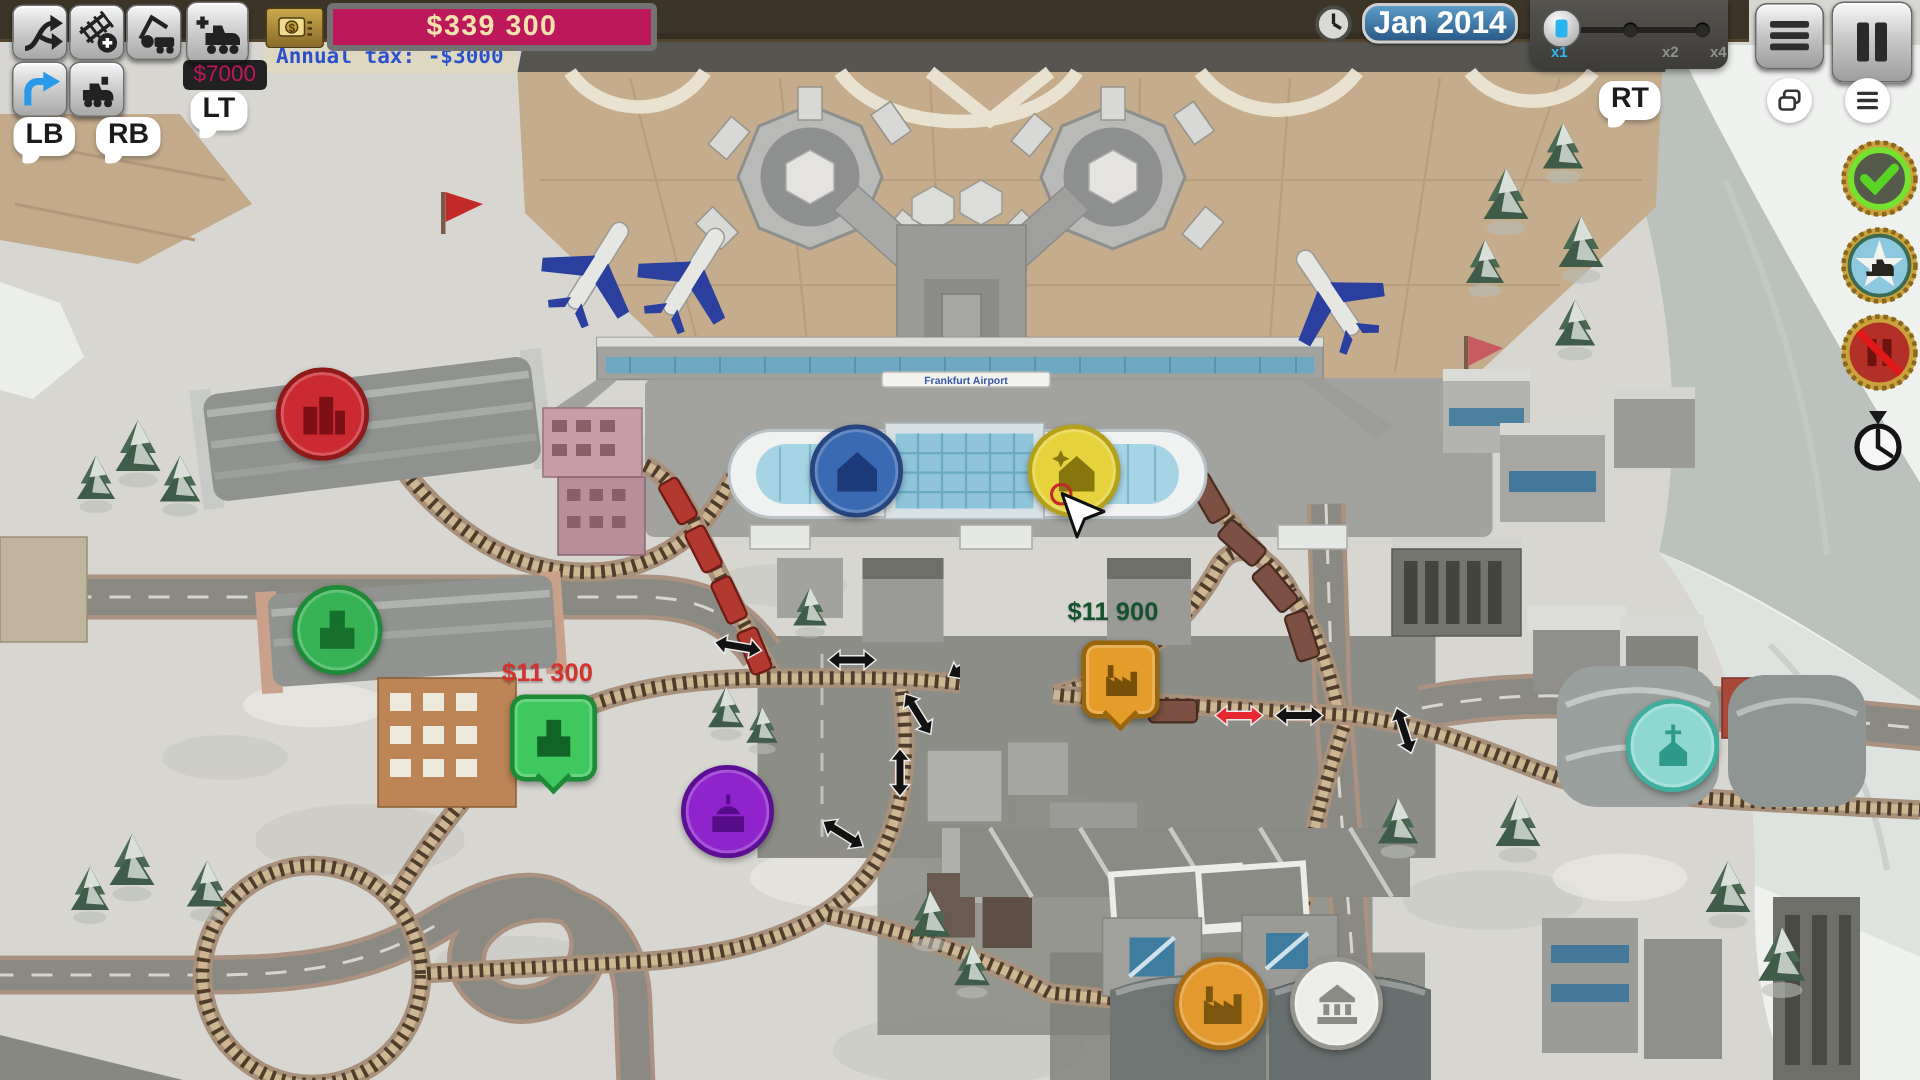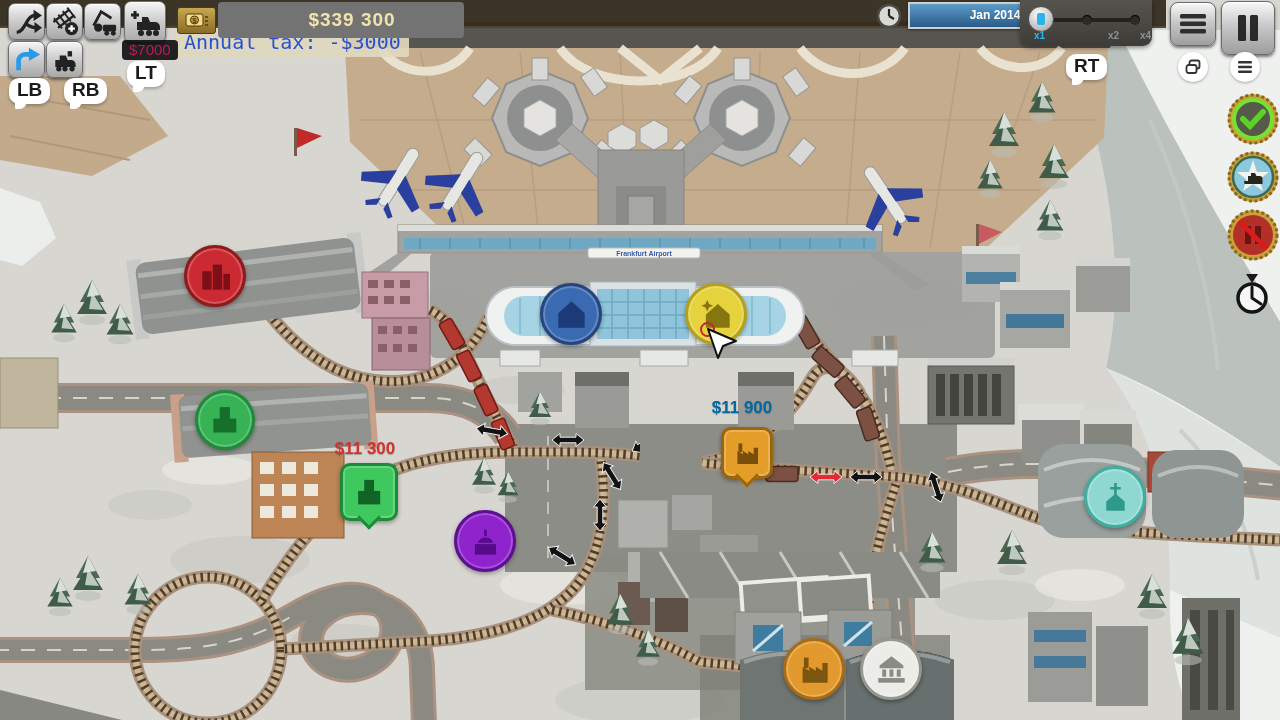--- a/index.html
+++ b/index.html
@@ -14,29 +14,29 @@
     box-shadow:inset 0 1px 0 #fff,0 2px 3px rgba(0,0,0,.45);display:flex;align-items:center;justify-content:center;}
   .bubble{position:absolute;background:#fff;color:#1b1b1b;font-weight:bold;font-size:19px;
     padding:1px 8px 3px;border-radius:10px;z-index:31;box-shadow:0 2px 3px rgba(0,0,0,.25);}
   .bubble:after{content:"";position:absolute;left:6px;bottom:-5px;width:12px;height:8px;background:#fff;
     border-radius:0 0 10px 2px;}
   .pricechip{position:absolute;background:rgba(8,8,8,.88);color:#be185d;font-weight:normal;font-size:15px;
     padding:1px 7px 2px;border-radius:4px;z-index:31;}
   #moneywrap{position:absolute;left:177px;top:2px;z-index:30;display:flex;align-items:center;}
   #moneyicon{width:37px;height:25px;border-radius:3px;background:linear-gradient(#c9a84e,#8a6c28);
     border:1px solid #4f3c10;display:flex;align-items:center;justify-content:center;}
-  #moneyval{width:212px;height:24px;margin-left:2px;background:#737373;border:6px solid #737373;border-radius:4px;
-    color:#f1e3ab;font-size:19px;font-weight:bold;text-align:center;line-height:24px;letter-spacing:1px;padding-left:22px;}
+  #moneyval{width:212px;height:24px;margin-left:2px;background:#be185d;border:4px solid #737373;border-radius:4px;
+    color:#f1e3ab;font-size:19px;font-weight:bold;text-align:center;line-height:24px;letter-spacing:1px;}
   #taxpanel{position:absolute;left:176px;top:28px;z-index:29;background:rgba(224,216,190,.92);
-    color:#2b50cc;font-family:"DejaVu Sans Mono",monospace;font-weight:normal;font-size:20px;
+    color:#2b50cc;font-family:"DejaVu Sans Mono",monospace;font-weight:bold;font-size:14px;
     padding:2px 8px 3px;border-radius:2px;}
   #clockwrap{position:absolute;left:876px;top:2px;z-index:30;display:flex;align-items:center;}
-  #datebox{margin-left:6px;width:100px;height:23px;border:2px solid #cfcfcf;border-radius:0;
-    background:linear-gradient(#5c9cc8,#2a5a88);color:#fff;font-size:12px;font-weight:bold;
-    text-align:center;line-height:23px;box-shadow:0 1px 2px rgba(0,0,0,.5);padding-left:35px;}
+  #datebox{margin-left:6px;width:100px;height:23px;border:2px solid #cfcfcf;border-radius:11px;
+    background:linear-gradient(#5c9cc8,#2a5a88);color:#fff;font-size:21px;font-weight:bold;
+    text-align:center;line-height:23px;box-shadow:0 1px 2px rgba(0,0,0,.5);}
   #speedpanel{position:absolute;left:1020px;top:0;width:132px;height:46px;z-index:30;
     background:linear-gradient(#56544f,#3e3c38);border-radius:0 0 9px 9px;box-shadow:0 2px 4px rgba(0,0,0,.4);}
   #speedtrack{position:absolute;left:16px;top:18px;width:102px;height:4px;background:#23221f;border-radius:2px;}
   .speeddot{position:absolute;top:-3px;width:10px;height:10px;border-radius:50%;background:#2b2a27;box-shadow:inset 0 1px 1px #000;}
   #speedknob{position:absolute;left:8px;top:6px;width:24px;height:24px;border-radius:50%;
     background:radial-gradient(circle at 40% 30%,#fdfdfd,#9d9d9d);border:1px solid #555;
     display:flex;align-items:center;justify-content:center;}
   #speedknob i{display:block;width:8px;height:12px;background:#2ab4ee;border-radius:2px;}
   .speedlbl{position:absolute;top:30px;font-size:10px;font-weight:bold;color:#8f8f8f;}
   .speedlbl.sel{color:#2fb6f0;}
@@ -688,15 +688,15 @@
         <circle cx="14" cy="8" r="2.4" fill="#fff" opacity=".55"></circle>
       </svg>
     </div>
     <div class="marker pin" style="left: 721px; top: 427px; width: 46px; height: 46px; background: rgb(229, 157, 42); border-color: rgb(153, 102, 14); color: rgb(119, 79, 8);">
       <svg viewBox="0 0 28 28">
         <path d="M5 24 V12 l5 3 v-3 l5 3 v-3 l5 3 V9 h4 v15 Z"></path>
         <rect x="6" y="5" width="3.5" height="8"></rect>
       </svg>
     </div>
     <div class="pricelabel" style="left: 365px; top: 439px; color: rgb(212, 50, 46);">$11 300</div>
-    <div class="pricelabel" style="left: 742px; top: 398px; color: #0369a1;">$11 900</div>
+    <div class="pricelabel" style="left: 742px; top: 398px; color: #14532d;">$11 900</div>
 
 </div>
 
 </body></html>

